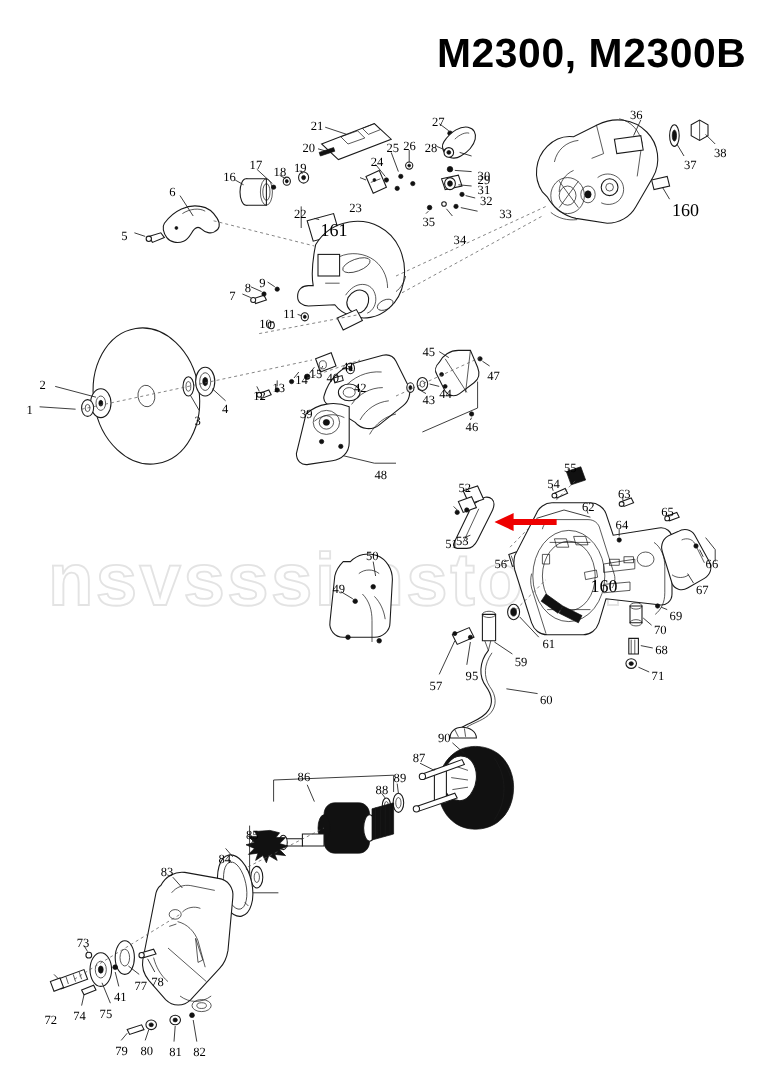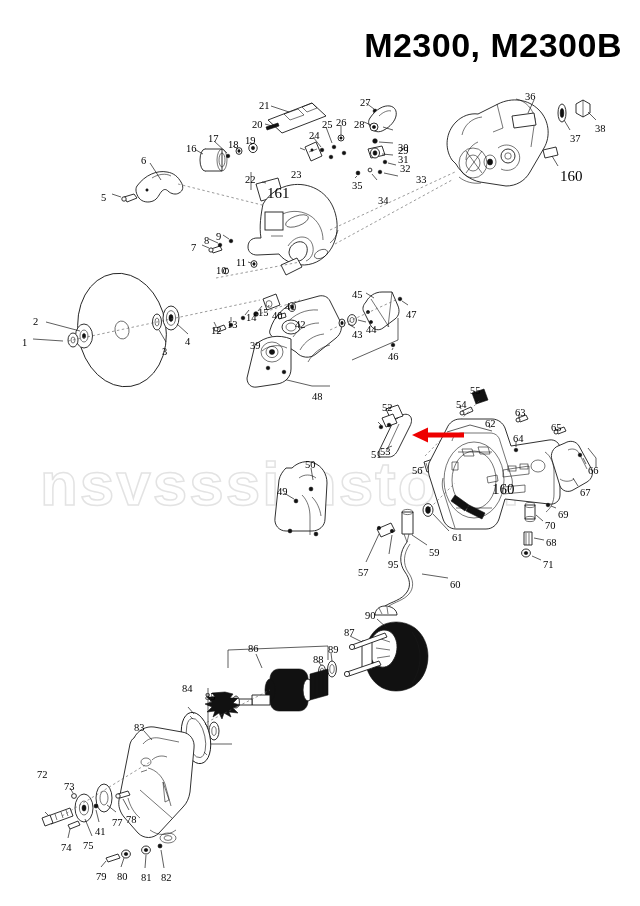--- a/index.html
+++ b/index.html
@@ -562,33 +562,33 @@
       <div class="callout" style="left: 515px; top: 408px;">63</div>
       <div class="callout" style="left: 513px; top: 434px;">64</div>
       <div class="callout" style="left: 551px; top: 423px;">65</div>
       <div class="callout" style="left: 588px; top: 466px;">66</div>
       <div class="callout" style="left: 580px; top: 488px;">67</div>
       <div class="callout" style="left: 546px; top: 538px;">68</div>
       <div class="callout" style="left: 558px; top: 510px;">69</div>
       <div class="callout" style="left: 545px; top: 521px;">70</div>
       <div class="callout" style="left: 543px; top: 560px;">71</div>
       <div class="callout small" style="left: 492px; top: 482px;">160</div>
-      <div class="callout" style="left: 37px; top: 770px;">72</div>
+      <div class="callout" style="left: 37px; top: 846px;">72</div>
       <div class="callout" style="left: 64px; top: 782px;">73</div>
       <div class="callout" style="left: 61px; top: 843px;">74</div>
       <div class="callout" style="left: 83px; top: 841px;">75</div>
       <div class="callout" style="left: 95px; top: 827px;">41</div>
       <div class="callout" style="left: 112px; top: 818px;">77</div>
       <div class="callout" style="left: 126px; top: 815px;">78</div>
       <div class="callout" style="left: 96px; top: 872px;">79</div>
       <div class="callout" style="left: 117px; top: 872px;">80</div>
       <div class="callout" style="left: 141px; top: 873px;">81</div>
       <div class="callout" style="left: 161px; top: 873px;">82</div>
       <div class="callout" style="left: 134px; top: 723px;">83</div>
-      <div class="callout" style="left: 182px; top: 684px;">84</div>
+      <div class="callout" style="left: 182px; top: 712px;">84</div>
       <div class="callout" style="left: 205px; top: 692px;">85</div>
       <div class="callout" style="left: 248px; top: 644px;">86</div>
       <div class="callout" style="left: 344px; top: 628px;">87</div>
       <div class="callout" style="left: 313px; top: 655px;">88</div>
       <div class="callout" style="left: 328px; top: 645px;">89</div>
       <div class="callout" style="left: 365px; top: 611px;">90</div>
     </div>
 </div>
 
 </body></html>

